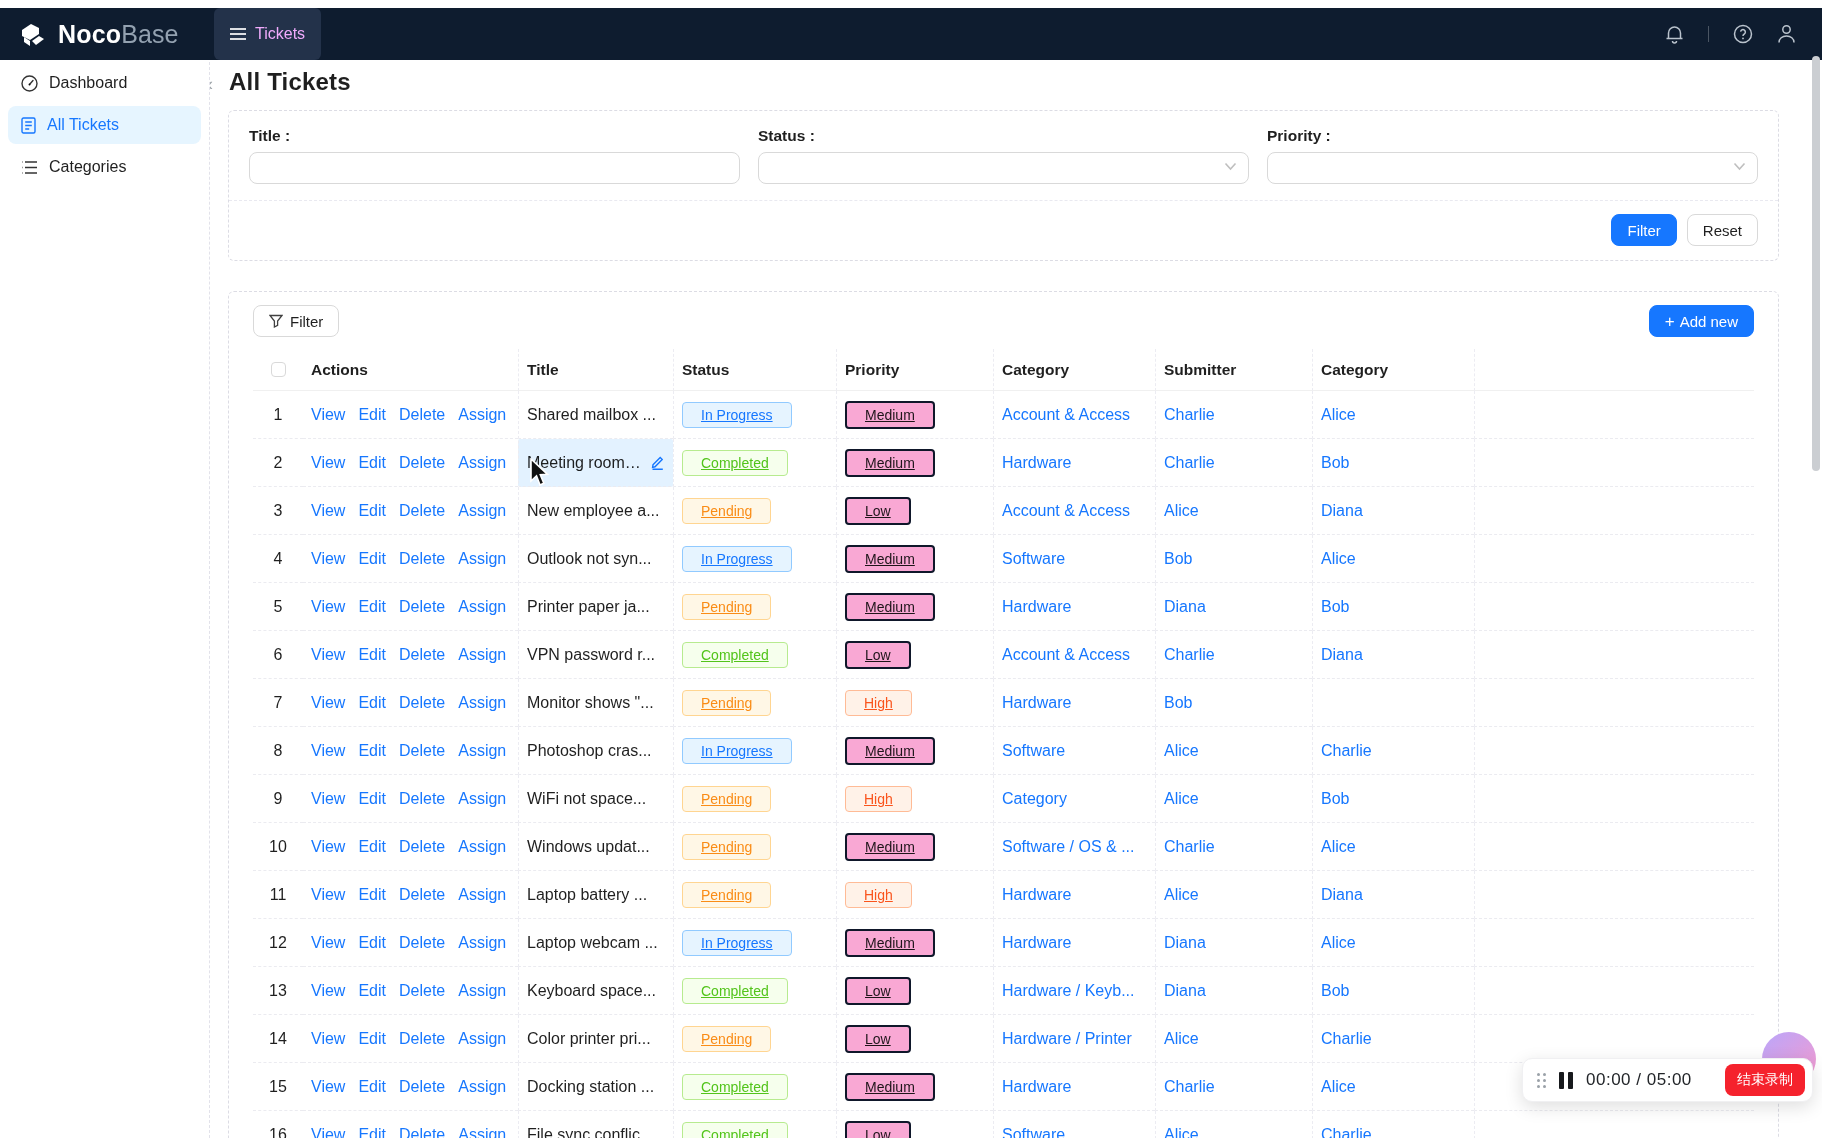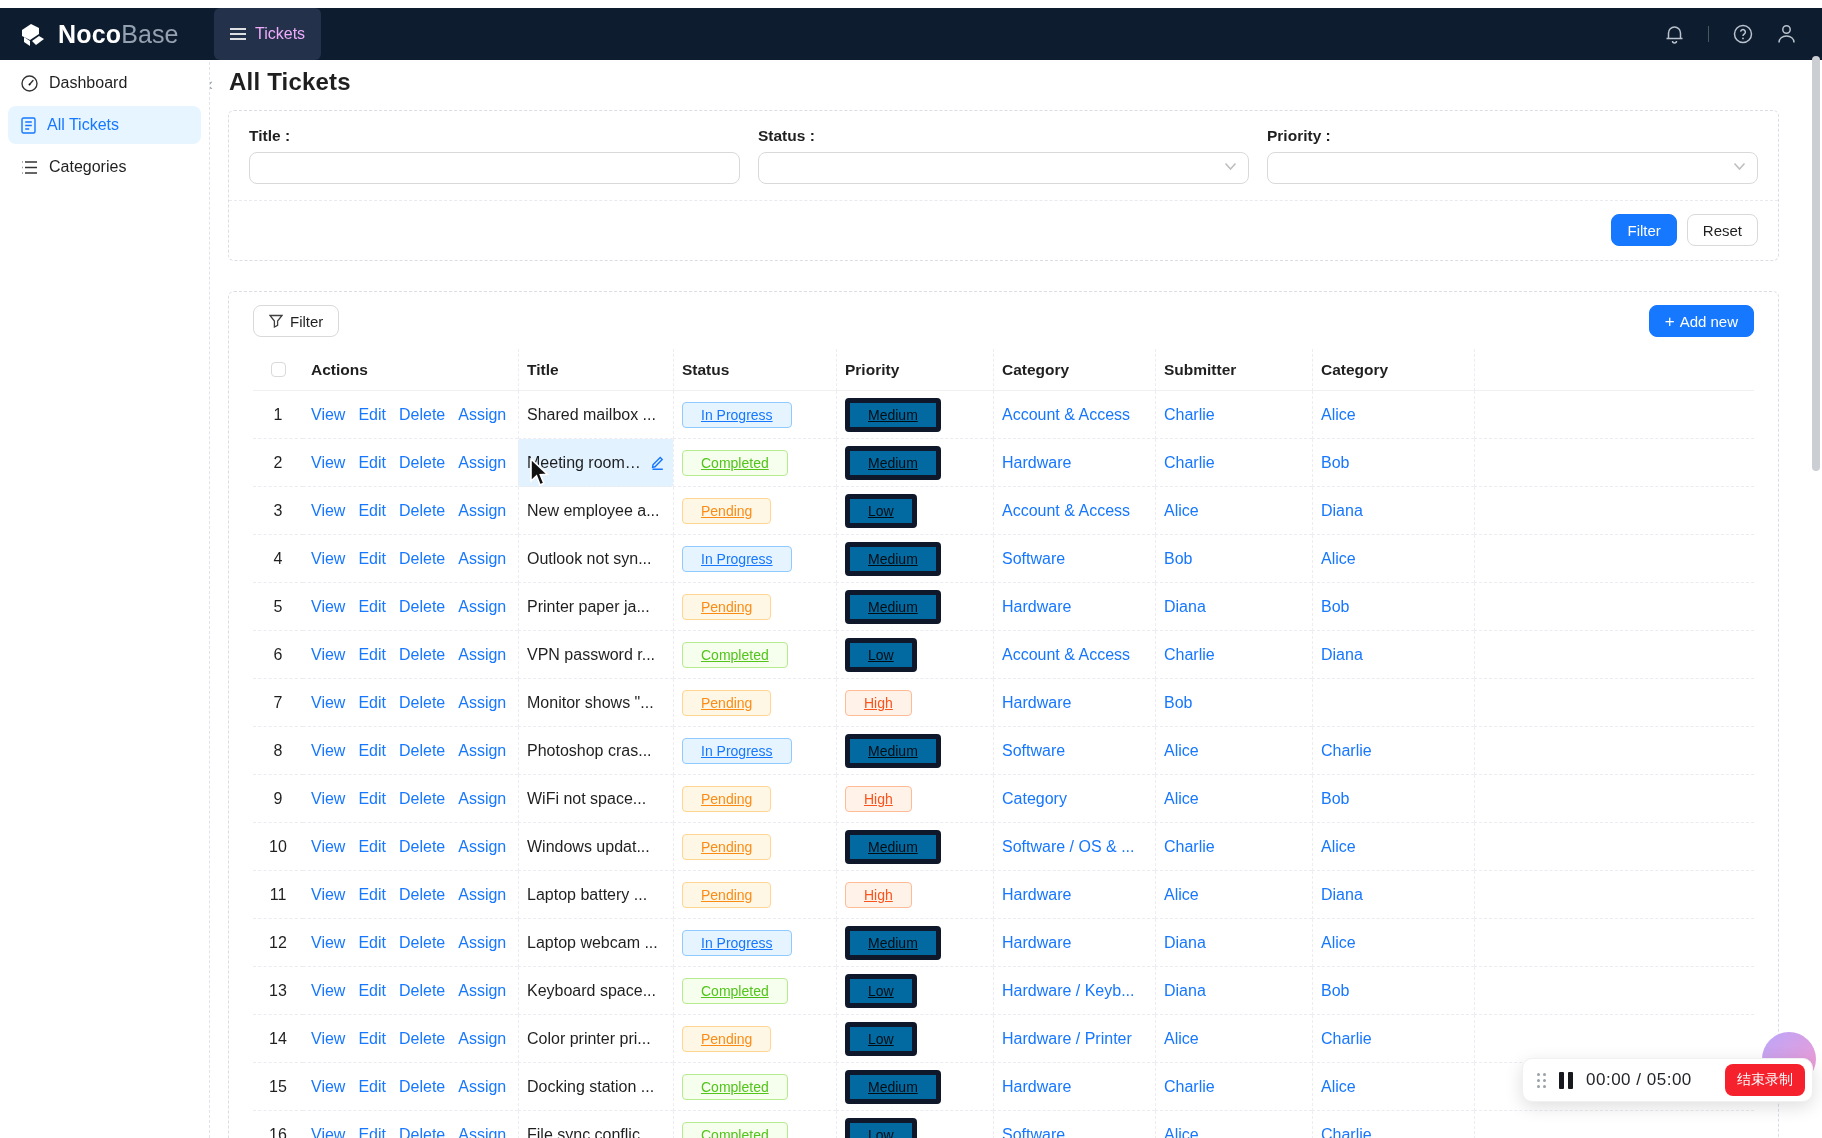--- a/index.html
+++ b/index.html
@@ -55,21 +55,21 @@
   .td-title.editing { background:#e3f2ff; border-radius:2px; }
   .td-title.editing .pencil { margin-left:8px; flex:0 0 auto; }
 
   .checkbox { width:15px; height:15px; border:1.5px solid #d9d9d9; border-radius:4px; background:#fff; display:inline-block; cursor:pointer; }
 
   .tag { display:inline-block; padding:2px 18px; font-size:14px; line-height:20px; border-radius:4px; white-space:nowrap;text-decoration:underline; }
   .tag-blue   { color:#1677ff; background:#e6f4ff; border:1px solid #91caff; }
   .tag-green  { color:#52c41a; background:#f6ffed; border:1px solid #b7eb8f; }
   .tag-orange { color:#fa8c16; background:#fff7e6; border:1px solid #ffd591; }
   .tag-volcano{ color:#fa541c; background:#fff2e8; border:1px solid #ffbb96; }
-  .tag-plain  { color:rgba(0,0,0,.88); background:#0369a1; border:5px solid #0f172a; }
+  .tag-plain  { color:rgba(0,0,0,.88); background:#f9a8d4; border:2px solid #0f172a; }
 
   
   .assistant-circle { position:absolute; left:1762px; top:1032px; width:54px; height:54px; border-radius:50%; background:linear-gradient(140deg,#c0a5f6 10%,#ee9bd3 85%); z-index:8; }
   .recorder { position:absolute; left:1522px; top:1058px; width:291px; height:44px; background:#fff; border:1px solid #f0f0f2; border-radius:10px; box-shadow:0 5px 18px rgba(0,0,0,.13); display:flex; align-items:center; gap:13px; padding:0 7px 0 14px; z-index:10; }
   .drag-dots { display:grid; grid-template-columns:3px 3px; grid-template-rows:3px 3px 3px; gap:3px; }
   .drag-dots i { width:3px; height:3px; background:#9aa1a8; border-radius:50%; }
   .pause-icon { display:flex; gap:4px; }
   .pause-icon i { width:5px; height:17px; background:#17191c; border-radius:1px; }
   .rec-time { font-size:17px; color:#222529; letter-spacing:.5px; white-space:nowrap; }
   .stop-btn { margin-left:auto; background:#f5222d; color:#fff; font-size:14px; border:none; border-radius:8px; padding:7px 12px; font-family:inherit; cursor:pointer; white-space:nowrap; }

